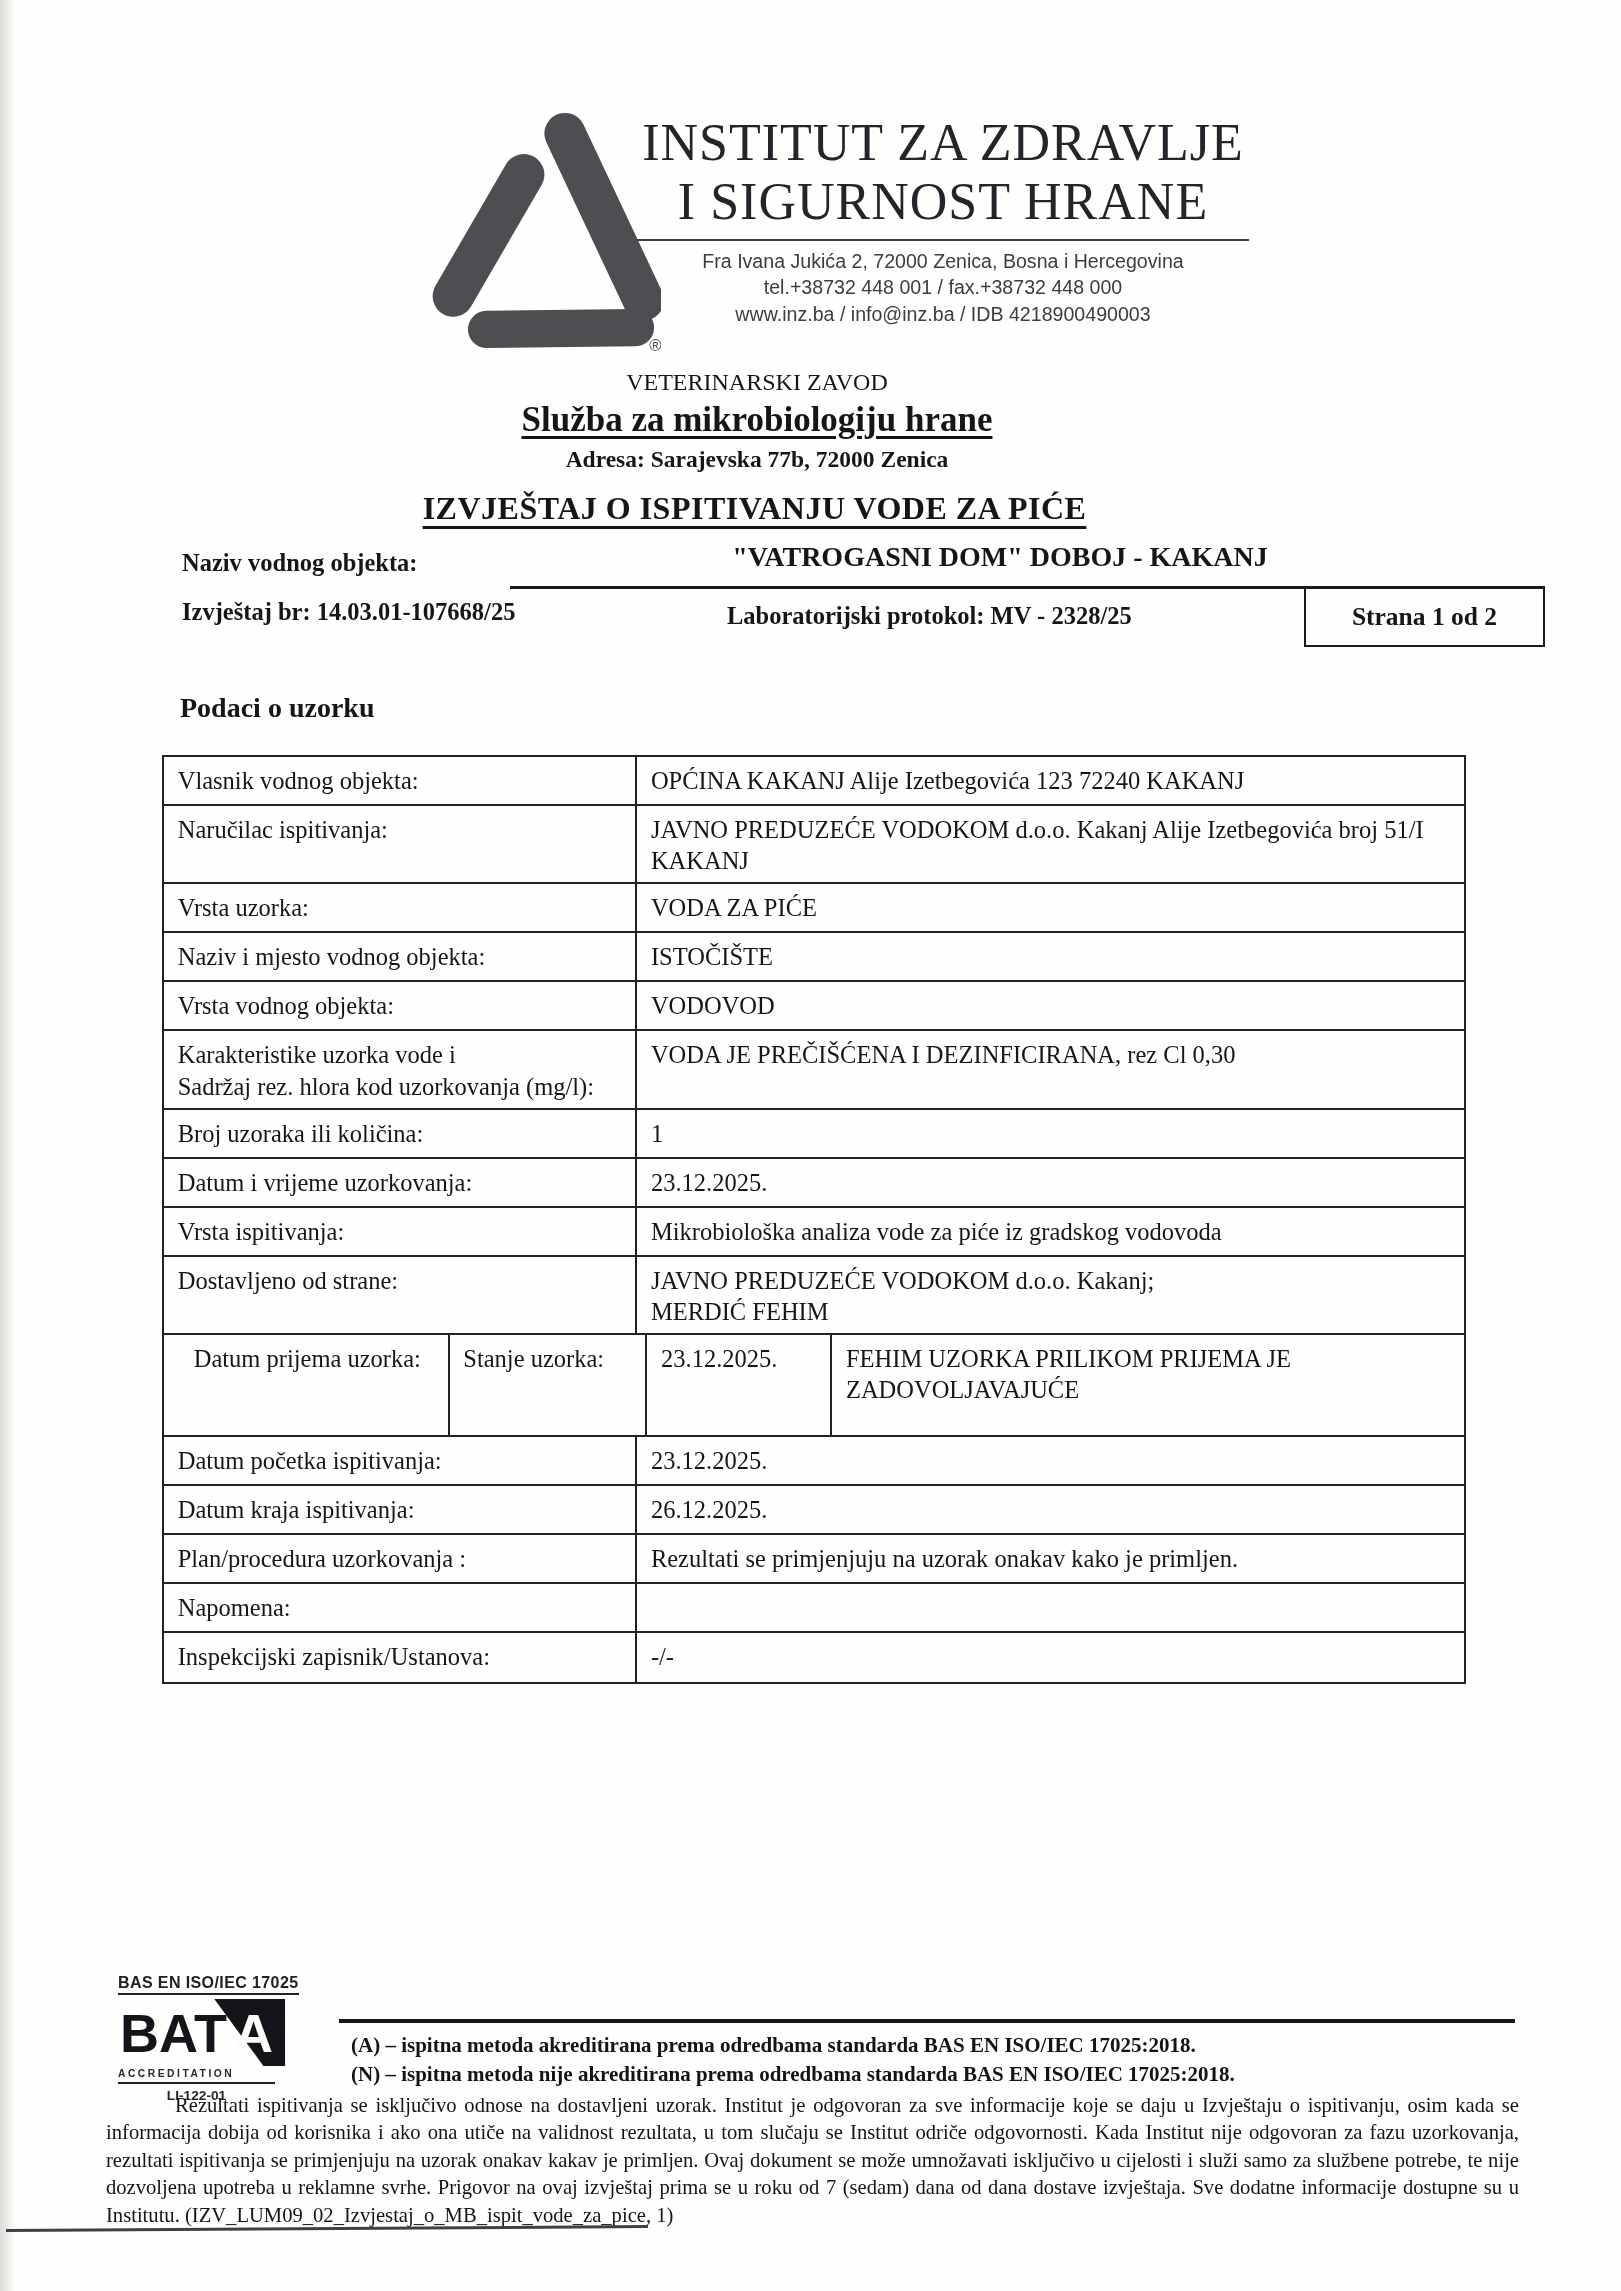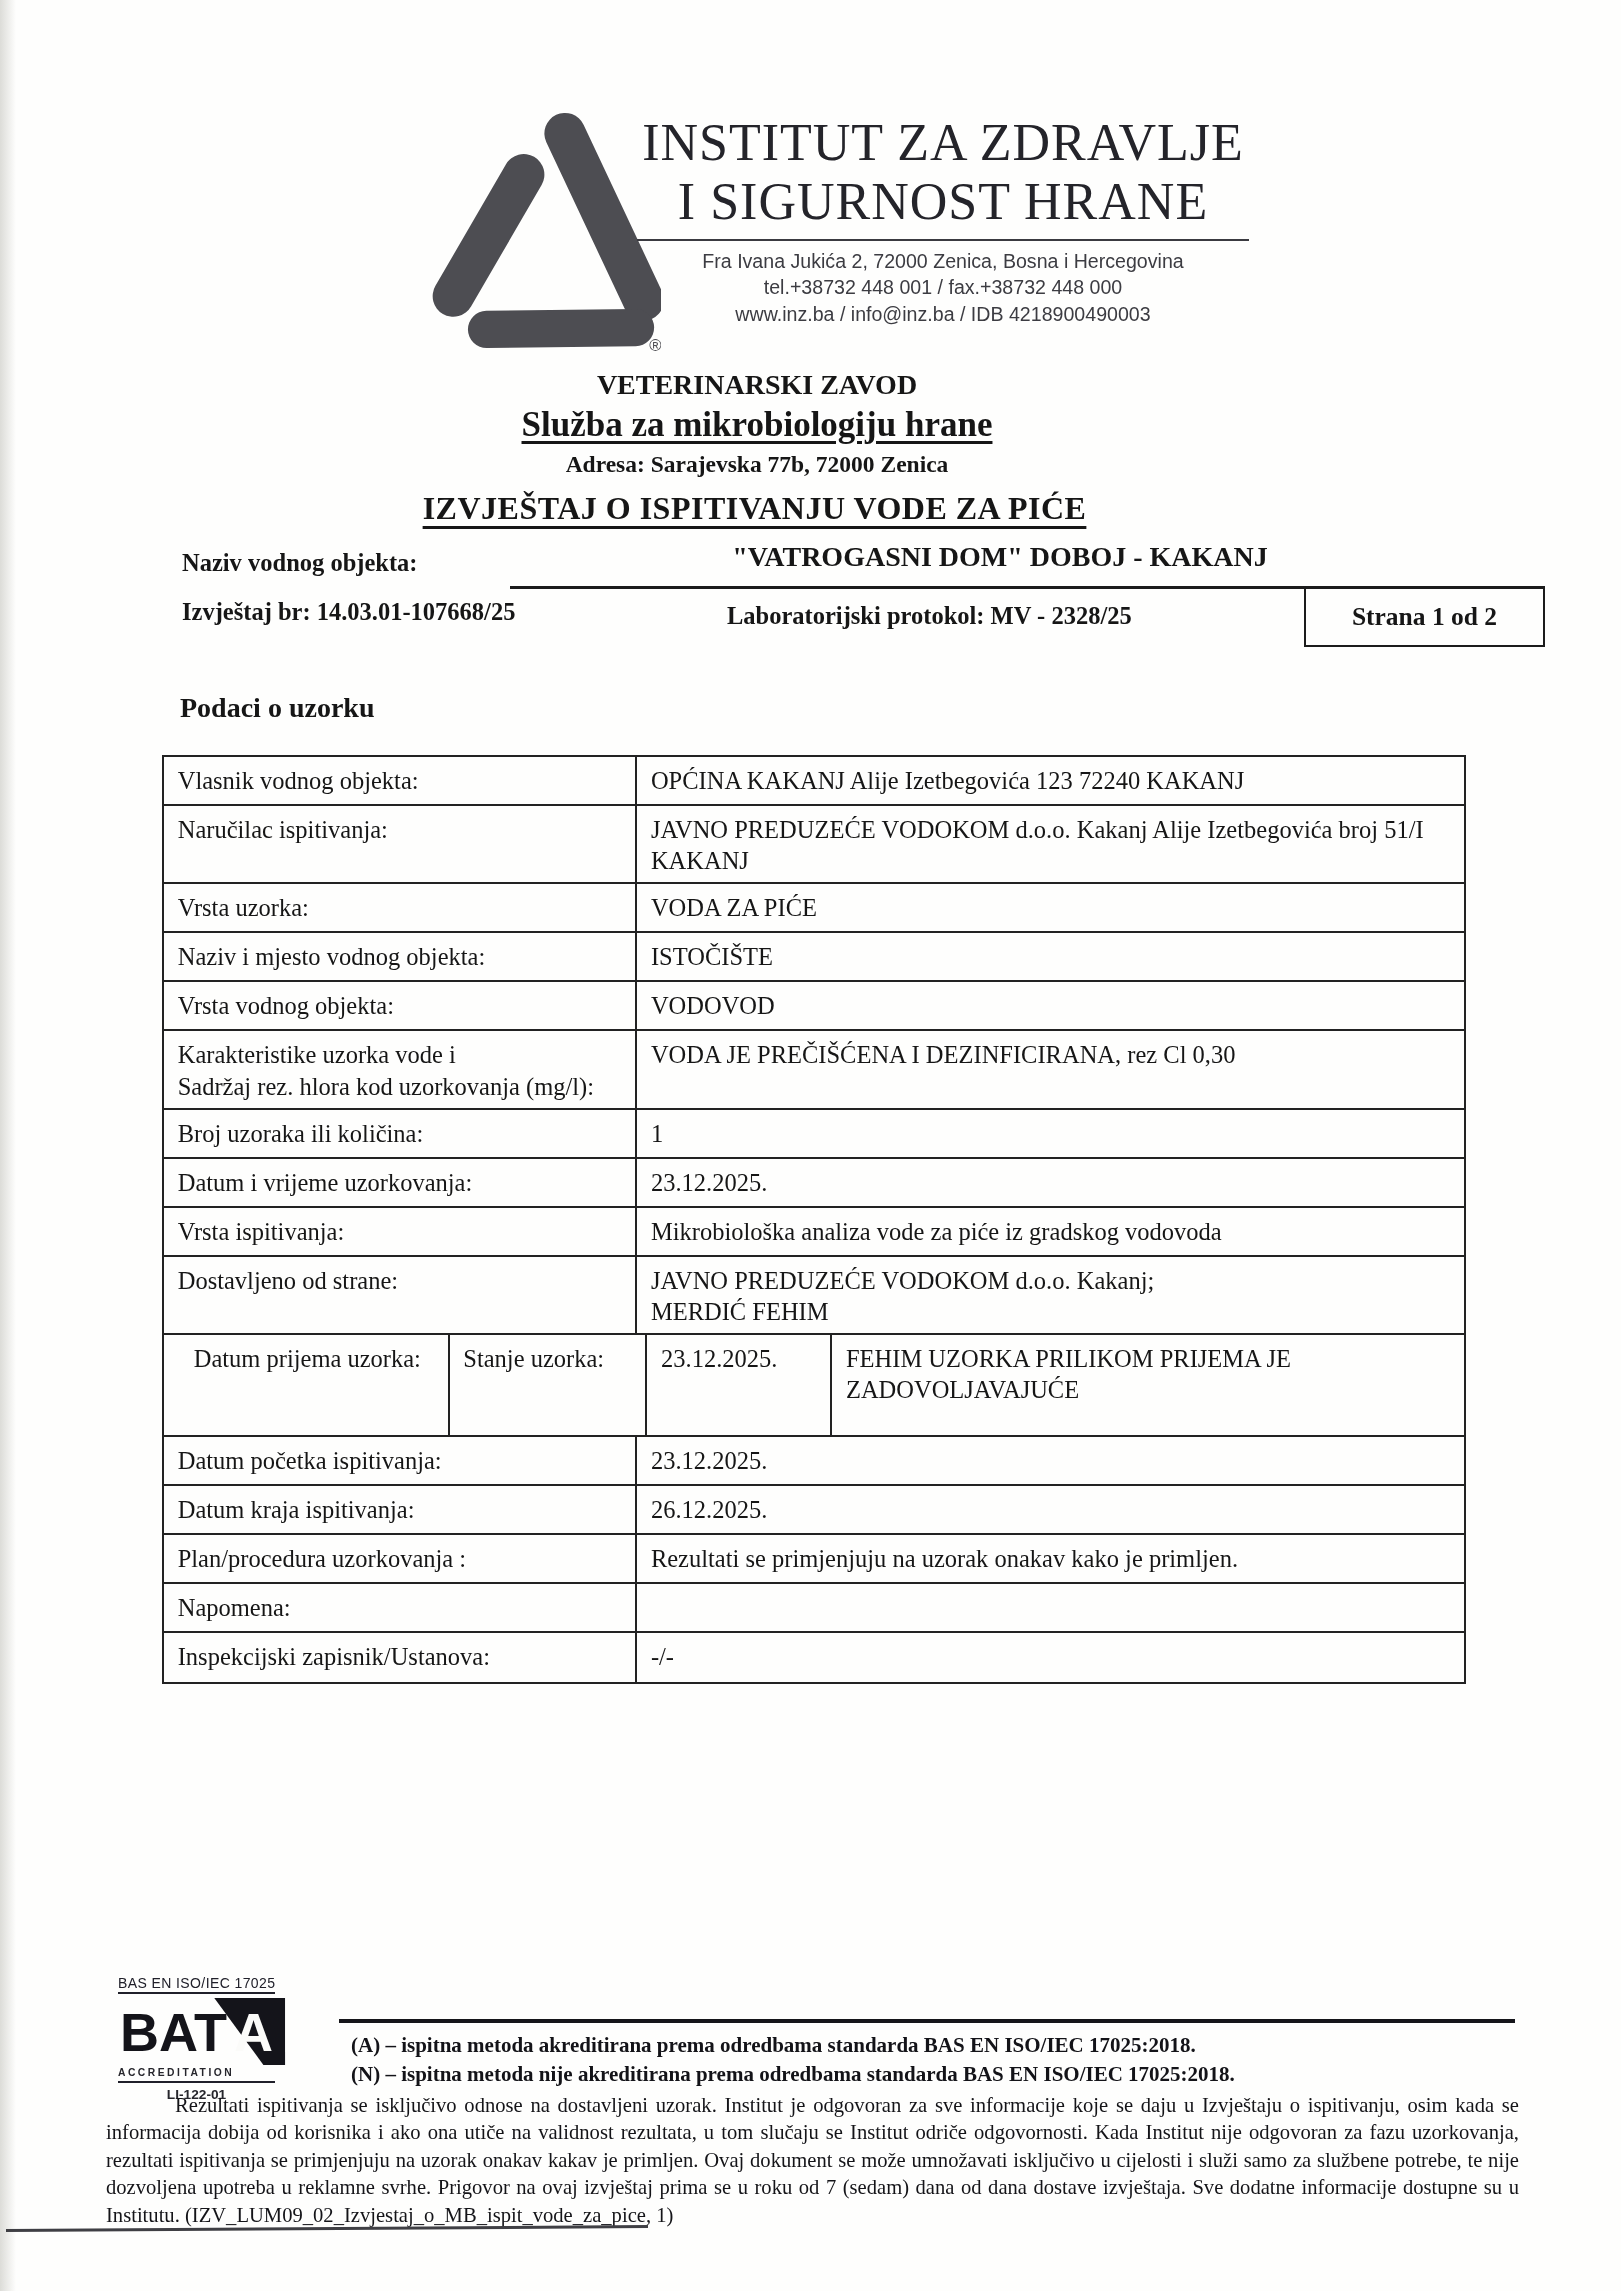--- a/index.html
+++ b/index.html
@@ -17,21 +17,21 @@
   .abs{position:absolute;}
 
   
   .logo-mark{left:416px;top:108px;width:245px;height:245px;}
   .inst-block{left:627px;top:114px;width:632px;text-align:center;}
   .inst-name{font-size:52px;line-height:1.13;letter-spacing:1px;color:#24242a;white-space:nowrap;}
   .inst-rule{border:none;border-top:2.9px solid #3a3a40;margin:7.8px 9.8px 6.9px 9.8px;}
   .inst-addr{font-family:"Liberation Sans", sans-serif;font-size:19.6px;line-height:1.34;color:#3c3c42;}
 
   .dept-block{left:0;top:369px;width:1514px;text-align:center;}
-  .dept-1{font-size:28px;font-weight:bold;}
+  .dept-1{font-size:24px;font-weight:normal;}
   .dept-2{font-size:35px;font-weight:bold;text-decoration:underline;text-decoration-thickness:2.5px;text-underline-offset:4.9px;margin-top:3.9px;}
   .dept-3{font-size:23.5px;font-weight:bold;margin-top:5.9px;}
 
   .report-title{left:0;top:490px;width:1509px;text-align:center;font-size:32px;font-weight:bold;
     text-decoration:underline;text-decoration-thickness:2.9px;text-underline-offset:6.9px;letter-spacing:0.5px;}
 
   
   .meta-naziv-label{left:182px;top:549px;font-size:24.5px;font-weight:bold;}
   .meta-naziv-value{left:510px;top:541px;width:980px;text-align:center;font-size:28px;font-weight:bold;}
   .meta-underline{left:510px;top:586px;width:1035px;height:3.4px;background:#1c1c1c;}
@@ -48,21 +48,21 @@
   .trow:last-child{border-bottom:none;}
   .tcell{box-sizing:border-box;padding:7.8px 11.8px 5.9px 13.7px;font-size:24.5px;line-height:1.28;
     white-space:pre-line;border-right:2.5px solid #222;}
   .trow .tcell:last-child{border-right:none;}
   .tlabel{width:36.4%;}
   .tvalue{width:63.6%;}
   .quad{min-height:102px;padding-left:16px;}
 
   
   .bata-block{left:118px;top:1974px;width:211px;font-family:"Liberation Sans", sans-serif;}
-  .bata-standard{font-size:14px;font-weight:normal;color:#20202a;border-bottom:2.5px solid #20202a;
+  .bata-standard{font-size:16px;font-weight:bold;color:#20202a;border-bottom:2.5px solid #20202a;
     display:inline-block;padding-bottom:1px;letter-spacing:0.4px;}
   .bata-caption{font-size:10.3px;font-weight:bold;letter-spacing:2.5px;color:#26262c;margin-top:-3.9px;}
   .bata-code-wrap{border-top:2.5px solid #20202a;width:157px;margin-top:2.9px;text-align:center;}
   .bata-code{font-size:13.7px;font-weight:bold;color:#26262c;padding-top:4px;}
 
   .footer-rule{left:339px;top:2019px;width:1176px;height:3.9px;background:#15151a;}
   .footer-notes{left:351px;top:2031px;width:1176px;font-size:21px;font-weight:bold;line-height:1.4;color:#131318;}
   .disclaimer{left:106px;top:2092px;width:1413px;font-size:20.6px;line-height:1.33;text-align:justify;
     text-indent:69px;color:#141418;}
   .bottom-line{left:5.9px;top:2227px;width:642px;height:2.9px;background:#3f3f44;transform:rotate(-0.35deg);}

